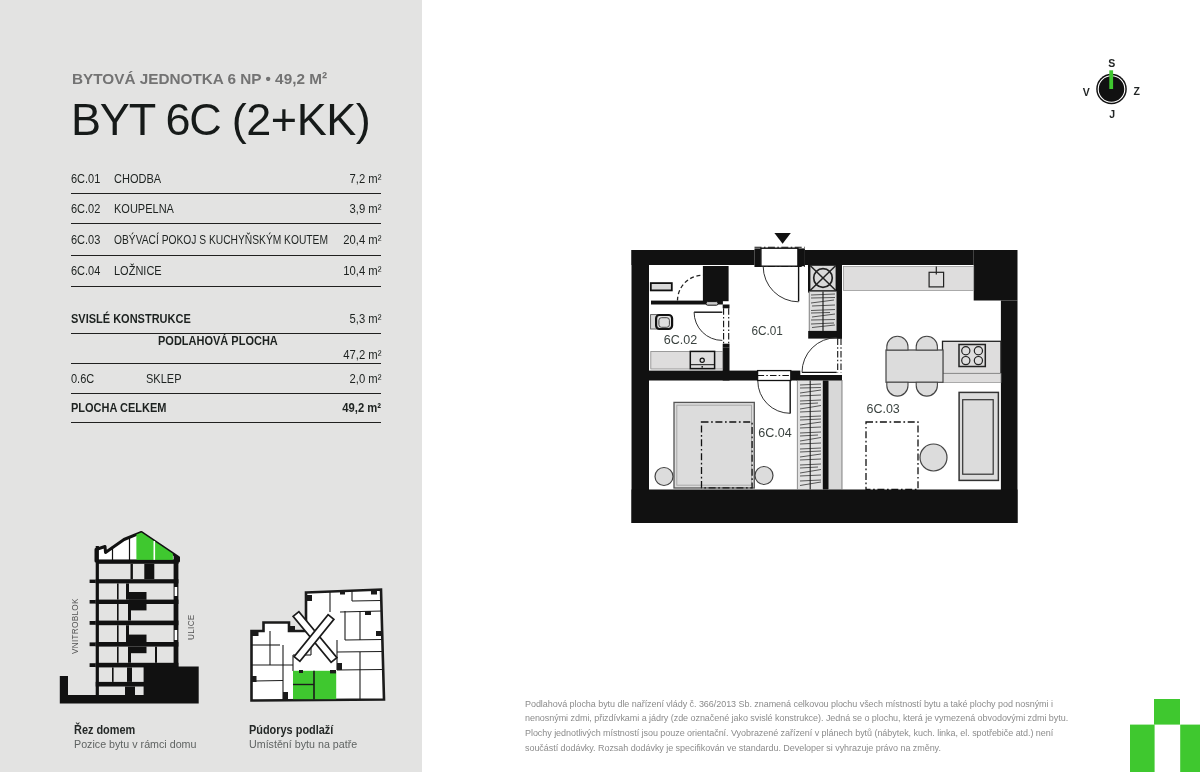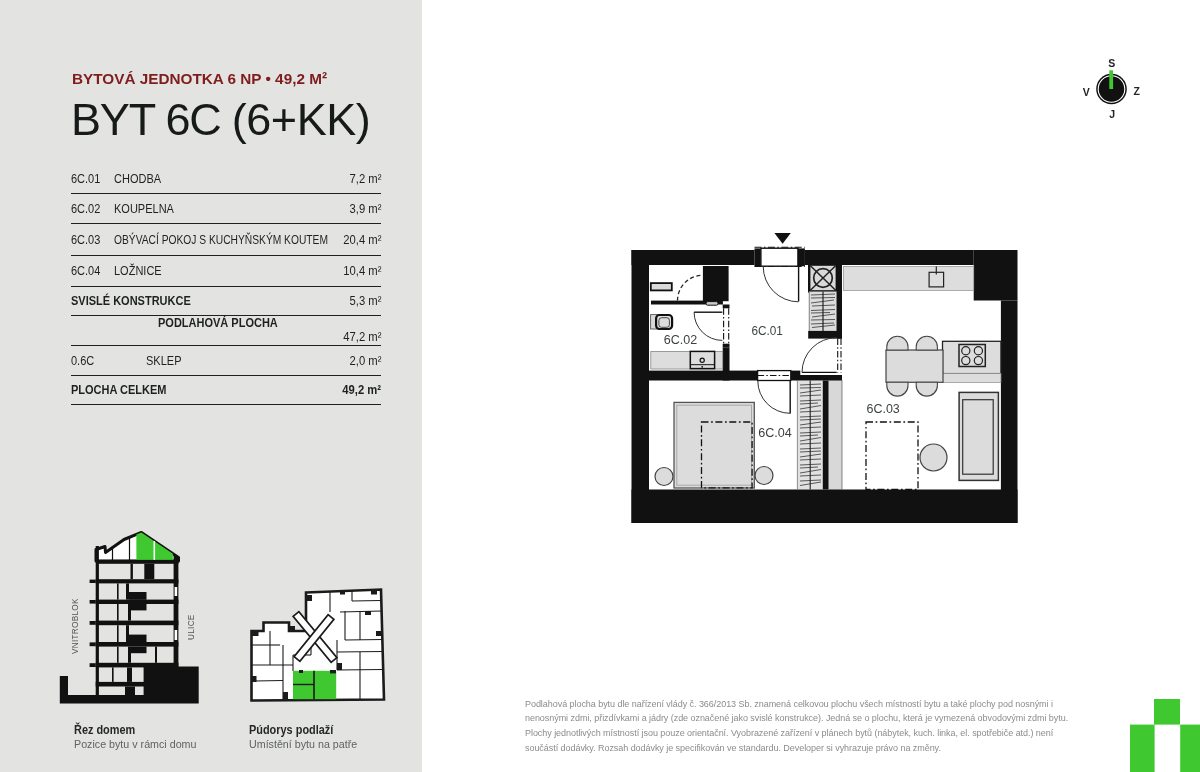--- a/index.html
+++ b/index.html
@@ -11,23 +11,23 @@
   .c1{width:43px;flex:none;transform:scaleX(0.88);transform-origin:0 50%;white-space:nowrap;}
   .c2{transform:scaleX(0.88);transform-origin:0 50%;white-space:nowrap;}
   .cb{font-weight:bold;transform:scaleX(0.88);transform-origin:0 50%;white-space:nowrap;}
   .cv{margin-left:auto;flex:none;transform:scaleX(0.9);transform-origin:100% 50%;white-space:nowrap;}
 </style>
 </head>
 <body>
 
 <div class="abs" style="left:0;top:0;width:422px;height:772px;background:#e3e3e2;"></div>
 
-<div class="abs" style="left:72px;top:70px;font-size:15.3px;font-weight:bold;color:#7f1d1d;letter-spacing:0px;">BYTOVÁ JEDNOTKA 6 NP • 49,2 M²</div>
-
-<div class="abs" style="left:71px;top:94px;font-size:45px;color:#161a19;letter-spacing:-1.2px;white-space:nowrap;"><span style="font-weight:normal;">BYT 6C</span> <span style="font-weight:400;letter-spacing:-0.5px;">(6+KK)</span></div>
+<div class="abs" style="left:72px;top:70px;font-size:15.3px;font-weight:bold;color:#737373;letter-spacing:0px;">BYTOVÁ JEDNOTKA 6 NP • 49,2 M²</div>
+
+<div class="abs" style="left:71px;top:94px;font-size:45px;color:#161a19;letter-spacing:-1.2px;white-space:nowrap;"><span style="font-weight:normal;">BYT 6C</span> <span style="font-weight:400;letter-spacing:-0.5px;">(2+KK)</span></div>
 
 <div class="abs" style="left:71px;top:164.3px;width:310px;font-size:12.5px;color:#1d2220;">
 
   <div class="trow" style="height:30.1px;">
       <span class="c1">6C.01</span>
       <span class="c2">CHODBA</span>
       <span class="cv">7,2 m²</span>
     </div>
 
   <div class="trow" style="height:30.1px;">
@@ -41,21 +41,21 @@
       <span class="c2" style="width:223px;transform:scaleX(0.82);">OBÝVACÍ POKOJ S KUCHYŇSKÝM KOUTEM</span>
       <span class="cv">20,4 m²</span>
     </div>
 
   <div class="trow" style="height:30.1px;">
       <span class="c1">6C.04</span>
       <span class="c2">LOŽNICE</span>
       <span class="cv">10,4 m²</span>
     </div>
 
-  <div class="trow" style="height:29.8px;">
+  <div class="trow" style="height:29.8px;margin-top:18px;">
       <span class="cb">SVISLÉ KONSTRUKCE</span>
       <span class="cv">5,3 m²</span>
     </div>
 
   <div class="trow" style="height:30.1px;flex-direction:column;">
       <span class="cb">PODLAHOVÁ PLOCHA</span>
       <span class="cv">47,2 m²</span>
     </div>
 
   <div class="trow" style="height:29.8px;gap:32px;">

